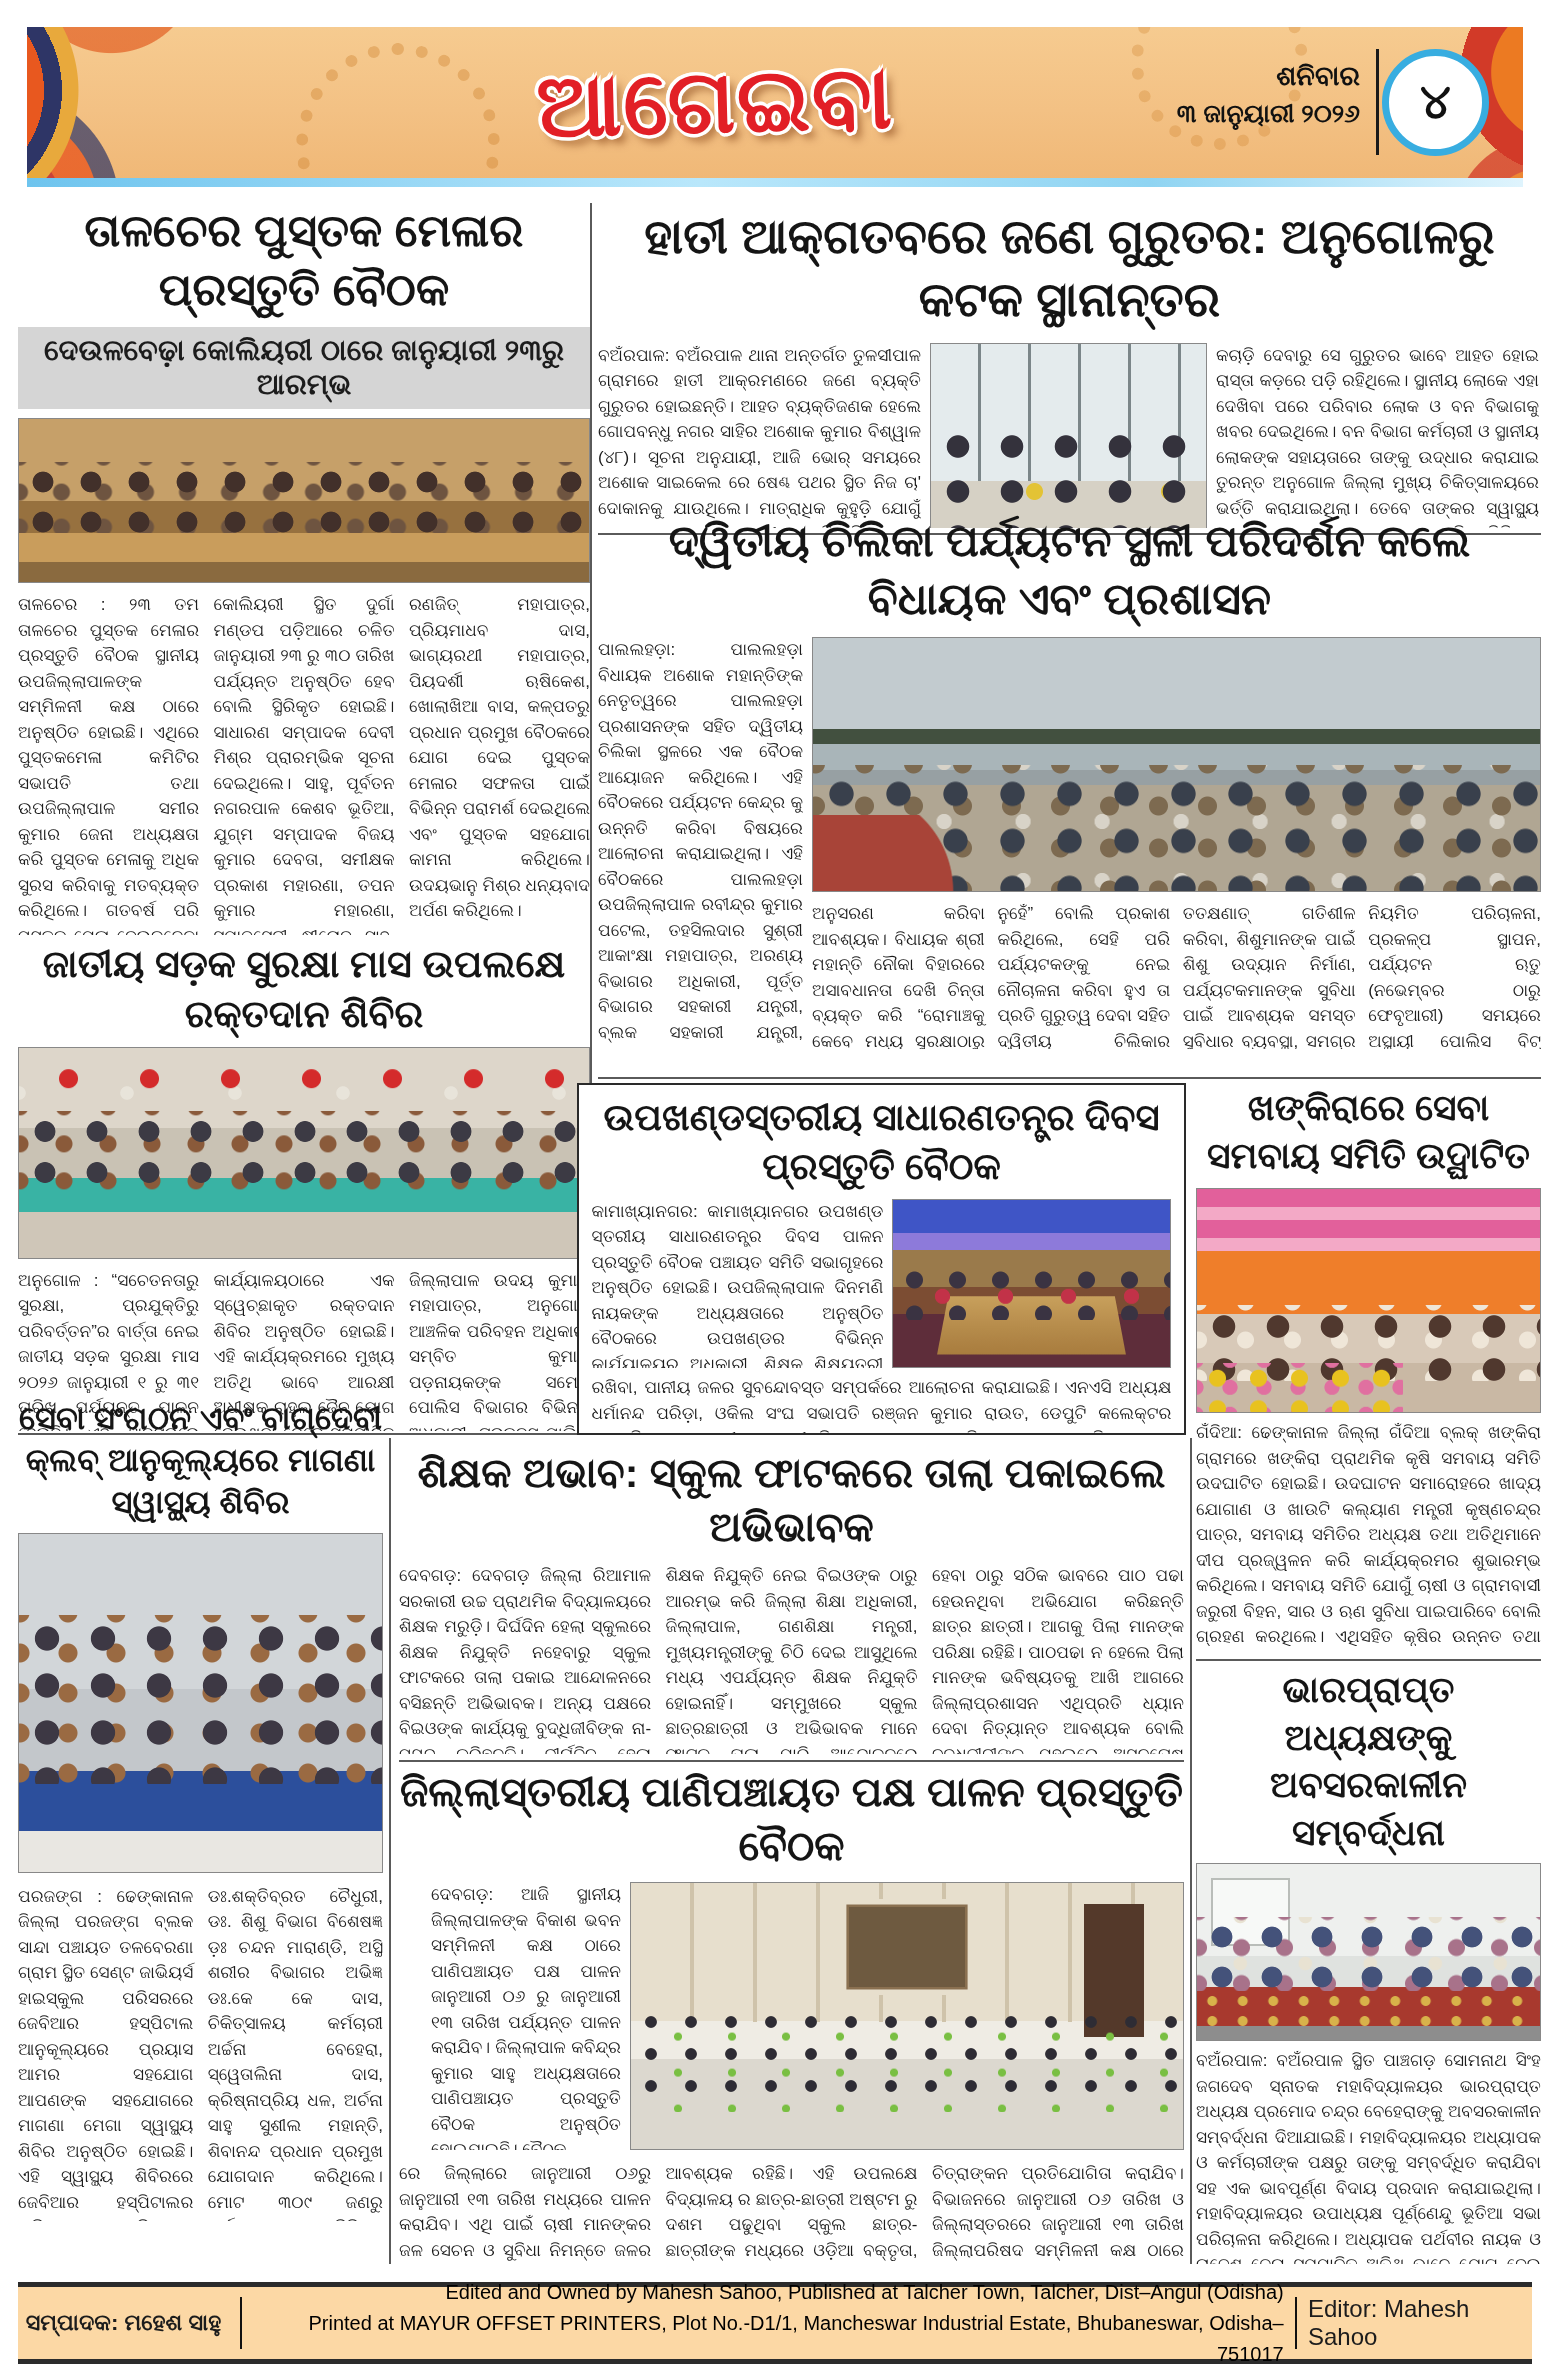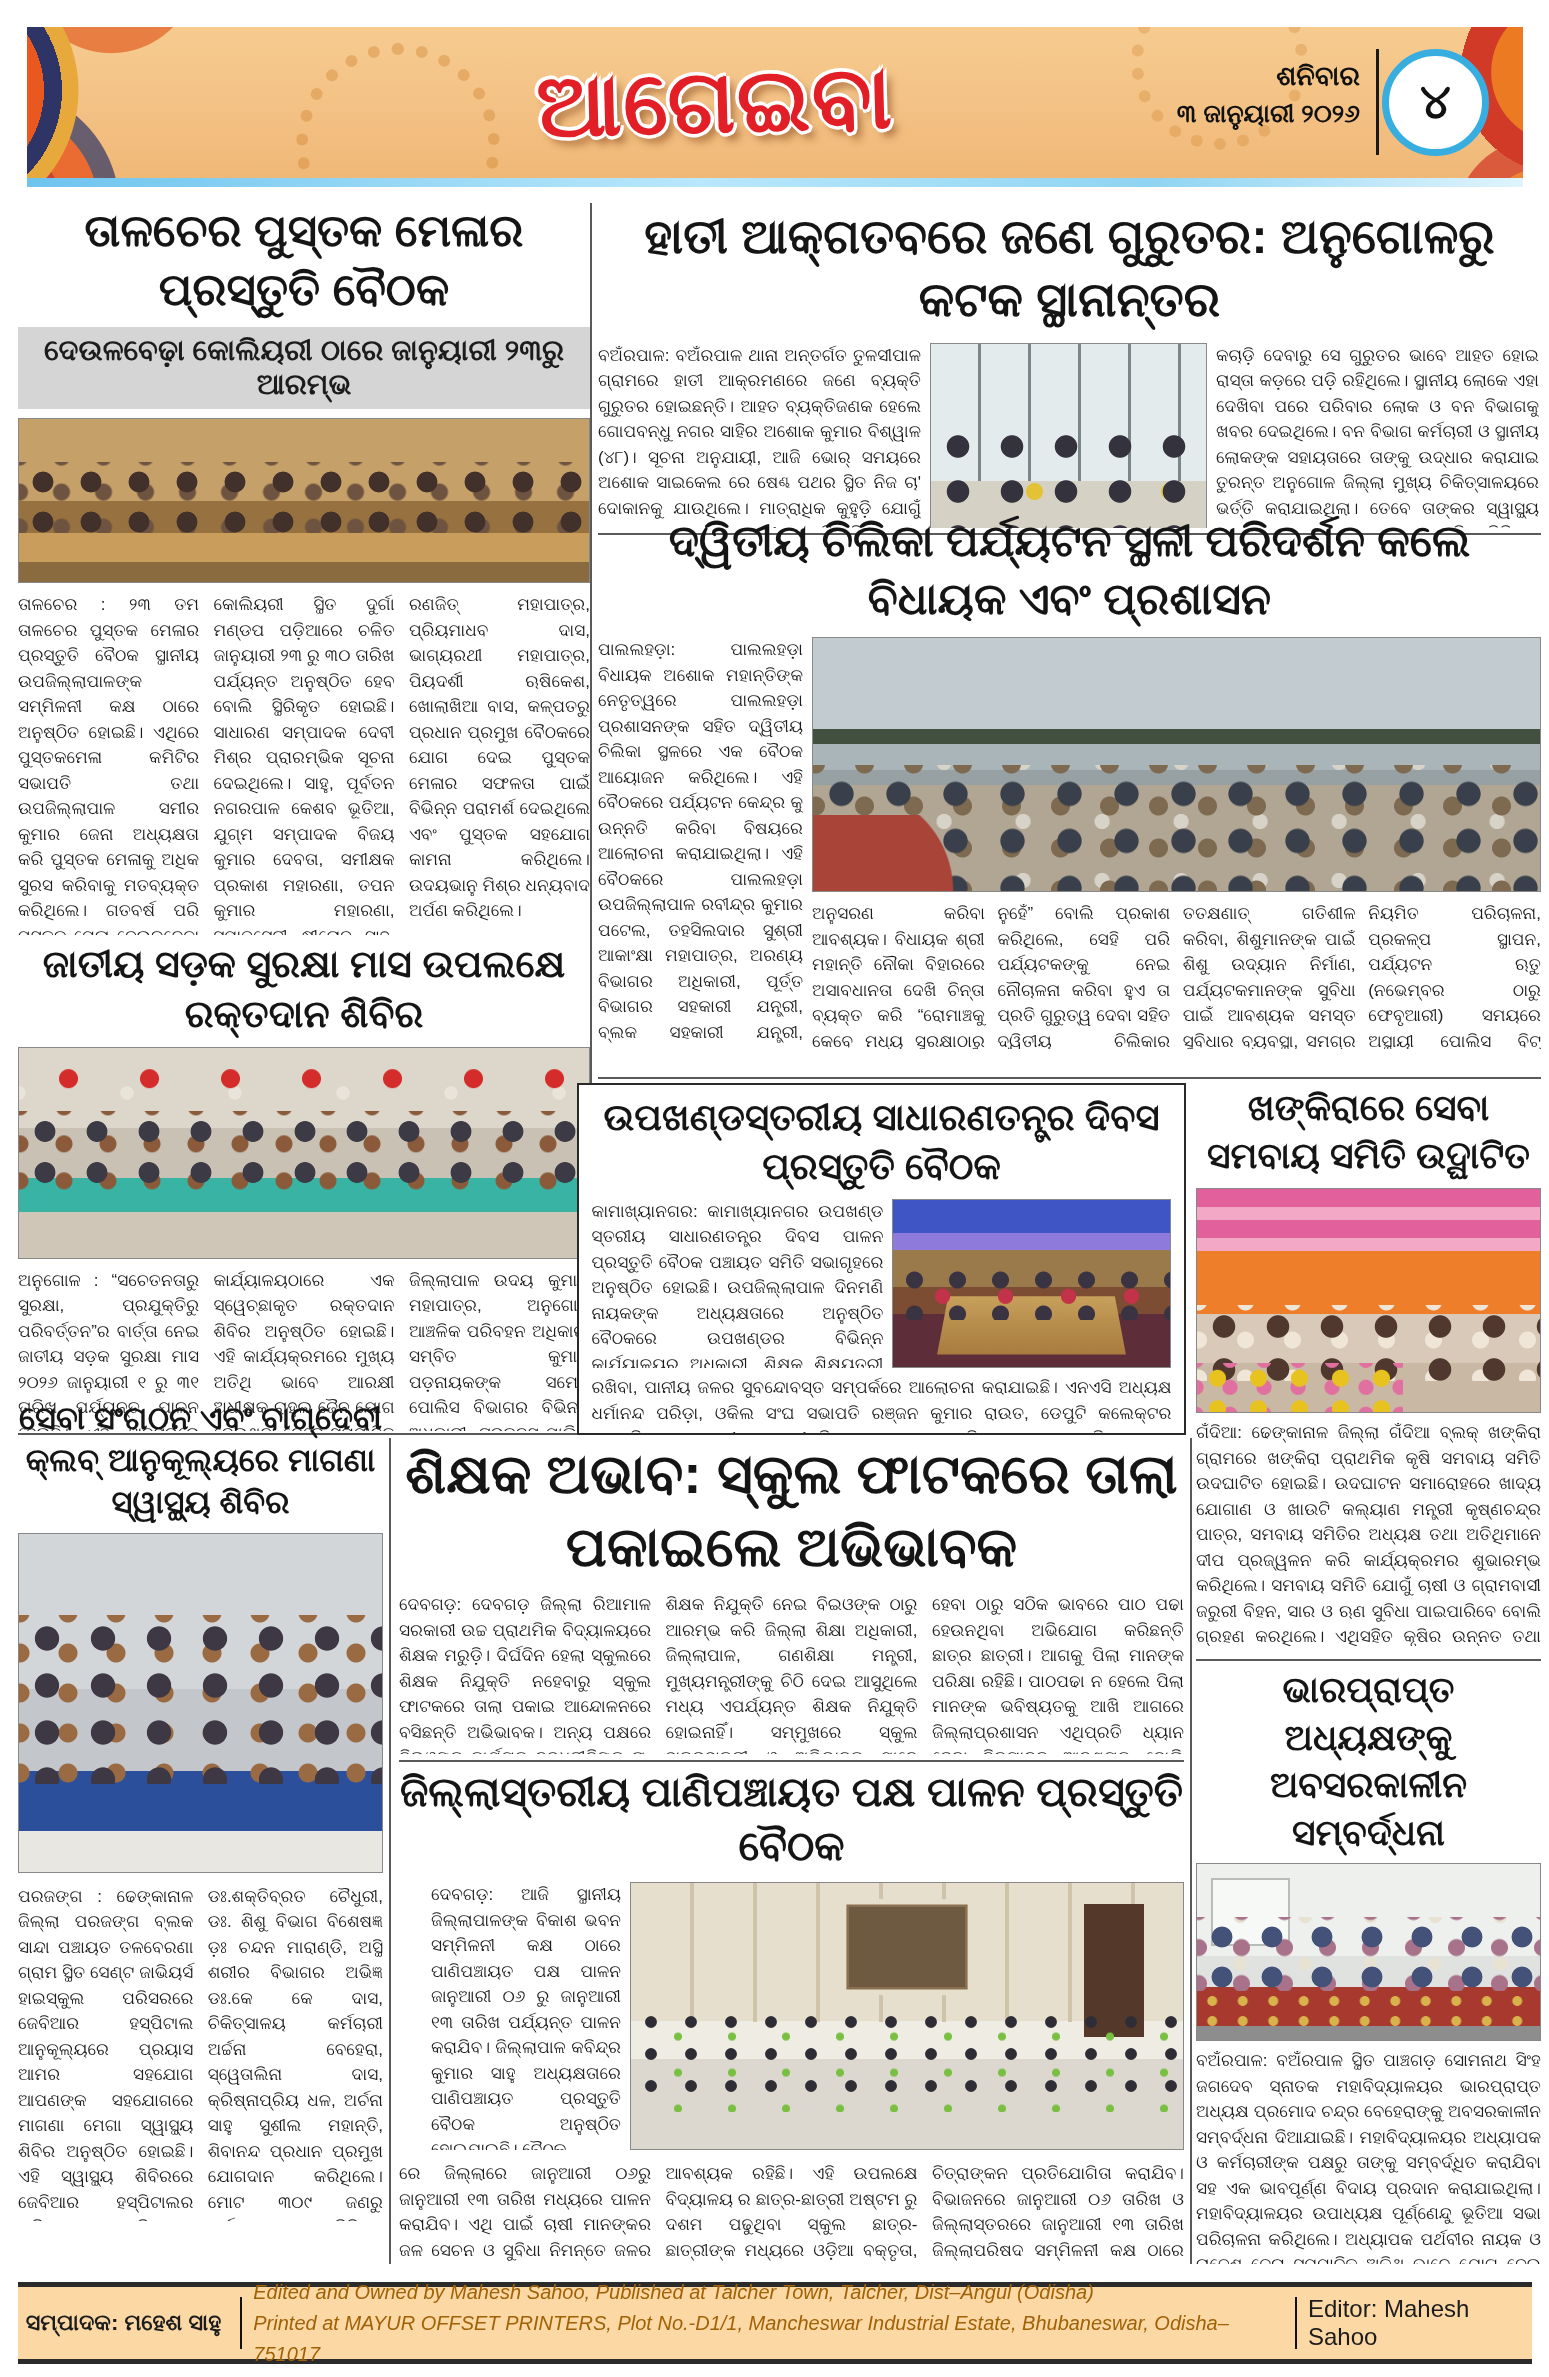--- a/index.html
+++ b/index.html
@@ -105,21 +105,21 @@
   .ph-college .pattern{position:absolute;left:0;right:0;bottom:8%;height:20%;
      background-image:radial-gradient(circle,#d8b24a 0 4.5px,transparent 5.4px);background-size:30.5px 20px;}
   
   .ebox{border:2.7px solid #2a2a2a;padding:9px 12.6px;box-sizing:border-box;background:#fff;}
   
   .footer{position:absolute;left:18px;top:2282px;width:1514px;}
   .footer .bar{border-top:5.4px solid #2b2b2b;border-bottom:5.4px solid #2b2b2b;background:#fcd8a5;
                height:72px;display:flex;align-items:center;}
   .footer .cell-left{width:211px;text-align:center;font-size:22.4px;font-weight:bold;}
   .footer .sep{width:2.7px;height:52px;background:#111;margin:0 10.8px;}
-  .footer .cell-mid{flex:1;text-align:left;font-size:20px;line-height:1.55;color:#a16207;font-style:italic;}
+  .footer .cell-mid{flex:1;text-align:right;font-size:20px;line-height:1.55;color:#000000;}
   .footer .cell-right{width:224px;text-align:left;font-size:24px;}
 </style>
 </head>
 <body>
 
 <div class="sheet">
 
   <div class="banner">
     <div class="wave-left"></div>
     <div class="mandala m1"></div>
@@ -213,21 +213,21 @@
 
   <div class="article" style="left:18px;top:1397px;width:365px;height:824px;">
     <div class="hl" style="font-size:32px;">ସେବା ସଂଗଠନ ଏବଂ ବାଗ୍‌ଦେବୀ କ୍ଲବ୍ ଆନୁକୂଲ୍ୟରେ ମାଗଣା ସ୍ୱାସ୍ଥ୍ୟ ଶିବିର</div>
     <div class="ph ph-health" style="height:338px;margin-top:9px;">
       <div class="crowd"></div>
     </div>
     <div class="body-text cols2" style="height:366px;margin-top:10.8px;">ପରଜଙ୍ଗ : ଢେଙ୍କାନାଳ ଜିଲ୍ଲା ପରଜଙ୍ଗ ବ୍ଲକ ସାନ୍ଦା ପଞ୍ଚାୟତ ତଳବେରଣା ଗ୍ରାମ ସ୍ଥିତ ସେଣ୍ଟ ଜାଭିୟର୍ସ ହାଇସ୍କୁଲ ପରିସରରେ ଜେବିଆର ହସ୍ପିଟାଲ ଆନୁକୂଲ୍ୟରେ ପ୍ରୟାସ ଆମର ସହଯୋଗ ଆପଣଙ୍କ ସହଯୋଗରେ ମାଗଣା ମେଗା ସ୍ୱାସ୍ଥ୍ୟ ଶିବିର ଅନୁଷ୍ଠିତ ହୋଇଛି। ଏହି ସ୍ୱାସ୍ଥ୍ୟ ଶିବିରରେ ଜେବିଆର ହସ୍ପିଟାଲର ଅଭିଜ୍ଞ ଭେଷଜ ବିଶେଷଜ୍ଞ ଡଃ.ଶକ୍ତିବ୍ରତ ଚୈଧୁରୀ, ଡଃ. ଶିଶୁ ବିଭାଗ ବିଶେଷଜ୍ଞ ଡ଼ଃ ଚନ୍ଦନ ମାରାଣ୍ଡି, ଅସ୍ଥି ଶରୀର ବିଭାଗର ଅଭିଜ୍ଞ ଡଃ.କେ କେ ଦାସ, ଚିକିତ୍ସାଳୟ କର୍ମଚାରୀ ଅର୍ଚ୍ଚନା ବେହେରା, ସ୍ୱେତାଲିନା ଦାସ, କ୍ରିଷ୍ନାପ୍ରିୟ ଧଳ, ଅର୍ଚନା ସାହୁ ସୁଶୀଲ ମହାନ୍ତି, ଶିବାନନ୍ଦ ପ୍ରଧାନ ପ୍ରମୁଖ ଯୋଗଦାନ କରିଥିଲେ। ମୋଟ ୩୦୯ ଜଣରୁ ଉର୍ଦ୍ଧ୍ୱରୋଗୀ ବିଭିନ୍ନ ବିଭାଗର ପଞ୍ଜିକୃତ ହୋଇଥିବାବେଳେ ସମସ୍ତ ରୋଗୀଙ୍କର ସ୍ୱାସ୍ଥ୍ୟ ପରୀକ୍ଷା, ଡାକ୍ତରୀ ପରୀକ୍ଷା ଓ ରୋଗ ଅନୁସାରେ ମାଗଣା ଔଷଧ ପ୍ରଦାନ କରିଥିଲେ। ପ୍ରୟାସ ସେବା ସଂଗଠନର ପ୍ରତିଷ୍ଠାତା ଅଶୋକ ପଣ୍ଡା ବାଗ୍‌ଦେବୀ କ୍ଲବ୍ ର ସଦସ୍ୟ ସନ୍ଦୀପ ପଣ୍ଡା, ପ୍ରୀତି ରଞ୍ଜନ ପାଳ, ଦିବ୍ୟ ରଞ୍ଜନ ପଣ୍ଡା, ସୌମ୍ୟ ରଞ୍ଜନ ପଣ୍ଡା, ସୋମ ନାଥ ପଣ୍ଡା, ଆଲୋକ ପଣ୍ଡା, ରଞ୍ଜିତ ମହାରଣା, ଶୁଭମ୍ ସ୍ୱାମୀ, ଜ୍ୟୋତି ରଞ୍ଜନ ପଣ୍ଡା, ରାକେଶ ପଣ୍ଡା, ସାୟମ ପଣ୍ଡା। ସେଣ୍ଟ ଜାଭିୟର୍ସ ହାଇସ୍କୁଲର ଅଧ୍ୟକ୍ଷ ଦୀପକ ପଣ୍ଡା ଶିବିରକୁ ପରିଚାଳନା କରିଥିଲେ।</div>
   </div>
 
   <div class="article" style="left:399px;top:1438px;width:785px;height:316px;">
-    <div class="hl" style="font-size:55px;">ଶିକ୍ଷକ ଅଭାବ: ସ୍କୁଲ ଫାଟକରେ ତାଲା ପକାଇଲେ ଅଭିଭାବକ</div>
+    <div class="hl" style="font-size:41px;margin-top:8px;">ଶିକ୍ଷକ ଅଭାବ: ସ୍କୁଲ ଫାଟକରେ ତାଲା ପକାଇଲେ ଅଭିଭାବକ</div>
     <div class="body-text cols3" style="height:241px;margin-top:9px;">ଦେବଗଡ଼: ଦେବଗଡ଼ ଜିଲ୍ଲା ରିଆମାଳ ସରକାରୀ ଉଚ୍ଚ ପ୍ରାଥମିକ ବିଦ୍ୟାଳୟରେ ଶିକ୍ଷକ ମରୁଡ଼ି। ଦିର୍ଘଦିନ ହେଲା ସ୍କୁଲରେ ଶିକ୍ଷକ ନିଯୁକ୍ତି ନହେବାରୁ ସ୍କୁଲ ଫାଟକରେ ତାଲା ପକାଇ ଆନ୍ଦୋଳନରେ ବସିଛନ୍ତି ଅଭିଭାବକ। ଅନ୍ୟ ପକ୍ଷରେ ବିଇଓଙ୍କ କାର୍ଯ୍ୟକୁ ବୁଦ୍ଧିଜୀବିଙ୍କ ନା-ପସନ୍ଦ କରିଛନ୍ତି। ଦୀର୍ଘଦିନ ହେଲା ରିଆମାଳ ଉଚ୍ଚ ପ୍ରାଥମିକ ବିଦ୍ୟାଳୟରେ ଶିକ୍ଷକ ନିଯୁକ୍ତି ନେଇ ବିଇଓଙ୍କ ଠାରୁ ଆରମ୍ଭ କରି ଜିଲ୍ଲା ଶିକ୍ଷା ଅଧିକାରୀ, ଜିଲ୍ଲାପାଳ, ଗଣଶିକ୍ଷା ମନ୍ତ୍ରୀ, ମୁଖ୍ୟମନ୍ତ୍ରୀଙ୍କୁ ଚିଠି ଦେଇ ଆସୁଥିଲେ ମଧ୍ୟ ଏପର୍ଯ୍ୟନ୍ତ ଶିକ୍ଷକ ନିଯୁକ୍ତି ହୋଇନାହିଁ। ସମ୍ମୁଖରେ ସ୍କୁଲ ଛାତ୍ରଛାତ୍ରୀ ଓ ଅଭିଭାବକ ମାନେ ଫାଟକ ତାଲା ମାରି ଆନ୍ଦୋଳନରେ ବସିଥିଲେ। ବିଦ୍ୟାଳୟର ଶିକ୍ଷକ ବଦଳି ହେବା ଠାରୁ ସଠିକ ଭାବରେ ପାଠ ପଢା ହେଉନଥିବା ଅଭିଯୋଗ କରିଛନ୍ତି ଛାତ୍ର ଛାତ୍ରୀ। ଆଗକୁ ପିଲା ମାନଙ୍କ ପରିକ୍ଷା ରହିଛି। ପାଠପଢା ନ ହେଲେ ପିଲା ମାନଙ୍କ ଭବିଷ୍ୟତକୁ ଆଖି ଆଗରେ ଜିଲ୍ଲାପ୍ରଶାସନ ଏଥିପ୍ରତି ଧ୍ୟାନ ଦେବା ନିତ୍ୟାନ୍ତ ଆବଶ୍ୟକ ବୋଲି ବୁଦ୍ଧିଜୀବୀଙ୍କ ମହଲରେ ଅସନ୍ତୋଷ ପ୍ରକାଶ ପାଇଛି। ଘଟଣା ସ୍ଥଳରେ ରିଆମାଳ ଥାନା ପୋଲିସ ପହଞ୍ଚି ଲୋକଙ୍କୁ ବୁଝାଇଥିଲେ ମଧ୍ୟ ଅଭିଭାବକ ମାନେ ନିଜ ଜିଦରେ ଅଟଳ ଅଛନ୍ତି। ରିଆମାଳ ବିଇଓ ଘଟଣା ସ୍ଥଳରେ ପହଞ୍ଚିବାରୁ ଉତ୍ତେଜନା ଦେଖାଦେବା ସହ ଚିଠି କରା ଯାଇଥିଲେ ମଧ୍ୟ ଶିକ୍ଷକ ନିଯୁକ୍ତି କଣ ପାଇଁ କରାଯାଇ ନାହିଁ ବୋଲି ପ୍ରଶ୍ନ କରିବା ସହ ବିଇଓଙ୍କ ବଦଳି ଦାବୀ କରିଛନ୍ତି ରିଆମାଳର ବୁଦ୍ଧିଜୀବି ଓ ଅଭିଭାବକ। ଜିଲ୍ଲାପାଳ ଓ ଜିଲ୍ଲାଶିକ୍ଷା ଅଧିକାରୀ ହସ୍ତକ୍ଷେପ କରିବା ସହ ଯଥାଶୀଘ୍ର ଶିକ୍ଷକ ପଦବୀ ପୂରଣ କରିବା ଓ ବିଇଓଙ୍କୁ ବଦଳି କରି ନୂତନ ବିଇଓଙ୍କୁ ନିଯୁକ୍ତି କରିବାକୁ ଦାବି କରିଛନ୍ତି ଅଭିଭାବକ ଓ ଛାତ୍ରଛାତ୍ରୀ।</div>
   </div>
 
   <div class="article" style="left:399px;top:1765px;width:785px;height:499px;">
     <div class="hl" style="font-size:41px;">ଜିଲ୍ଲାସ୍ତରୀୟ ପାଣିପଞ୍ଚାୟତ ପକ୍ଷ ପାଳନ ପ୍ରସ୍ତୁତି ବୈଠକ</div>
     <div class="row" style="margin-top:9px;margin-left:32px;">
       <div class="body-text" style="width:190px;height:268px;flex:none;">ଦେବଗଡ଼: ଆଜି ସ୍ଥାନୀୟ ଜିଲ୍ଲାପାଳଙ୍କ ବିକାଶ ଭବନ ସମ୍ମିଳନୀ କକ୍ଷ ଠାରେ ପାଣିପଞ୍ଚାୟତ ପକ୍ଷ ପାଳନ ଜାନୁଆରୀ ୦୬ ରୁ ଜାନୁଆରୀ ୧୩ ତାରିଖ ପର୍ଯ୍ୟନ୍ତ ପାଳନ କରାଯିବ। ଜିଲ୍ଲାପାଳ କବିନ୍ଦ୍ର କୁମାର ସାହୁ ଅଧ୍ୟକ୍ଷତାରେ ପାଣିପଞ୍ଚାୟତ ପ୍ରସ୍ତୁତି ବୈଠକ ଅନୁଷ୍ଠିତ ହୋଇଯାଇଛି। ବୈଠକ</div>
       <div class="ph ph-bikash" style="flex:1;height:266px;">
         <div class="pads"></div>
         <div class="door"></div>

